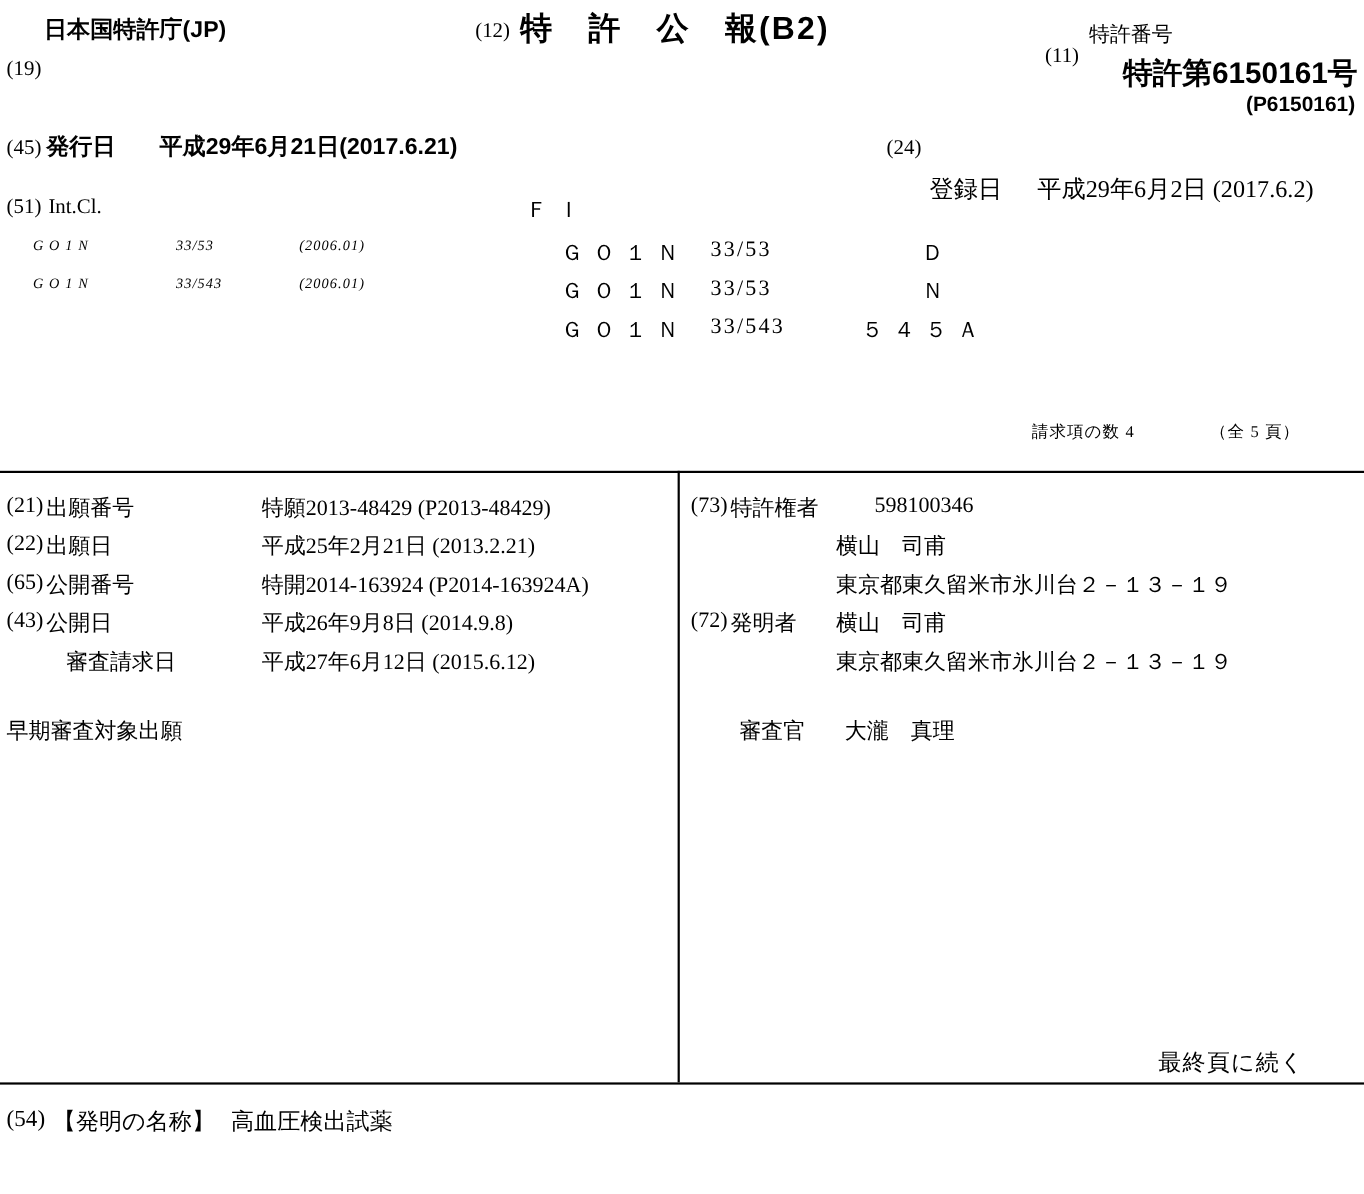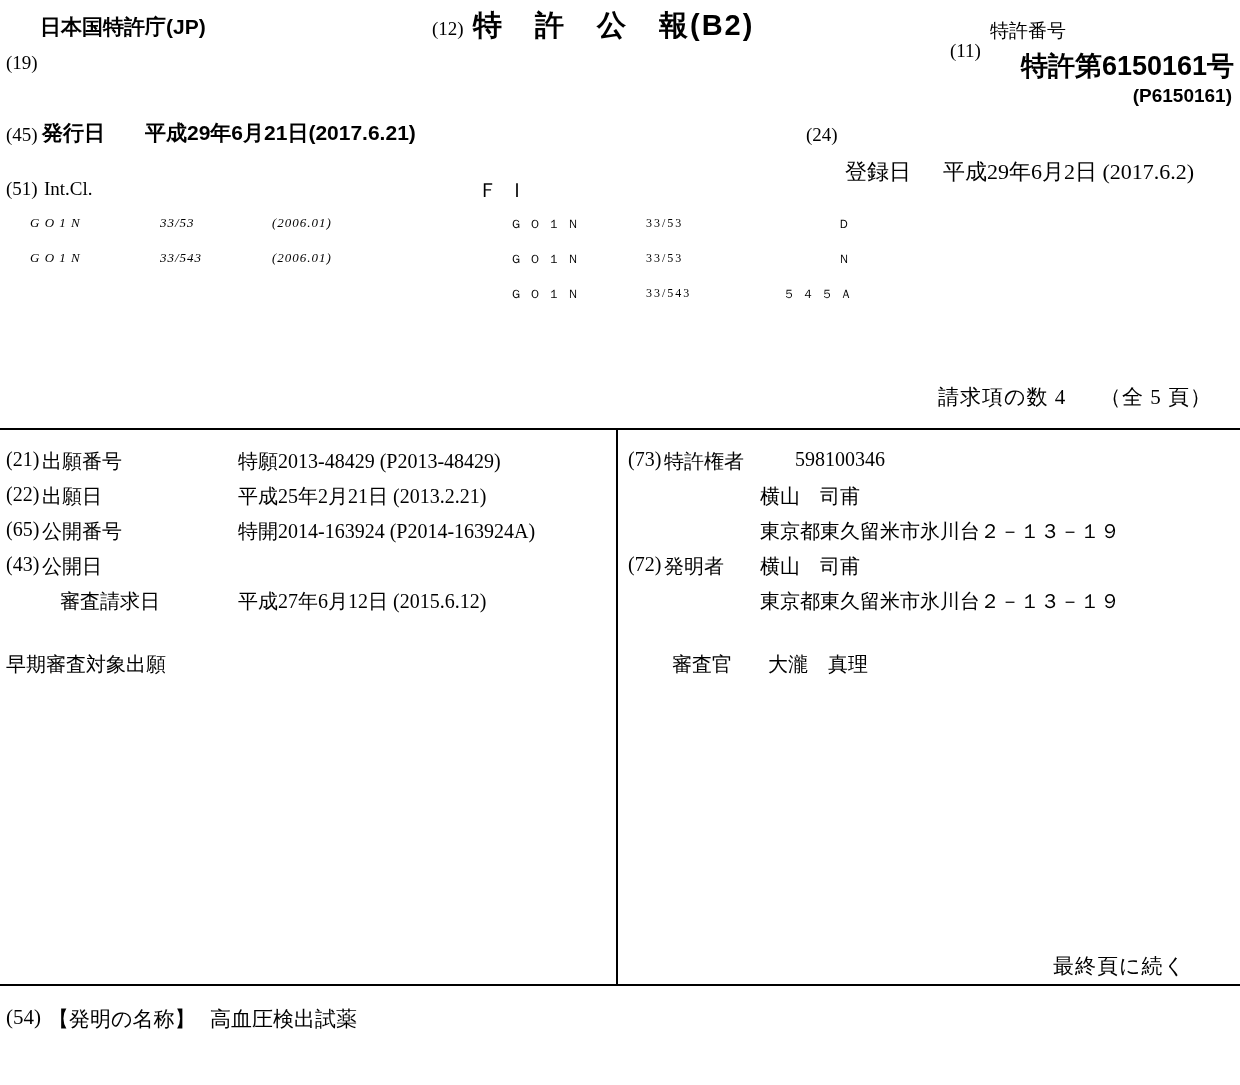--- a/index.html
+++ b/index.html
@@ -55,23 +55,23 @@
   
   .ipc-label { font-size: 19px; }
   .ipc-code {
     font-family: "Liberation Serif", "DejaVu Serif", serif;
     font-style: italic;
     font-weight: normal;
     font-size: 13px;
     letter-spacing: 1px;
   }
   .fi-head { font-size: 20px; letter-spacing: 2px; }
-  .fi-code { font-size: 12px; letter-spacing: 2px; }
+  .fi-code { font-size: 20px; letter-spacing: 2px; }
 
-  .claims { font-size: 21px; letter-spacing: 1px; }
+  .claims { font-size: 15px; letter-spacing: 1px; }
 
   
   .hr {
     position: absolute;
     left: 0;
     width: 1240px;
     border-top: 2px solid #000;
     height: 0;
   }
   .vr {
@@ -148,20 +148,21 @@
   <span class="abs bib-l" style="left:6px; top:483px;">(22)</span>
   <span class="abs bib-l" style="left:42px; top:483px;">出願日</span>
   <span class="abs bib-l" style="left:238px; top:483px;">平成25年2月21日 (2013.2.21)</span>
 
   <span class="abs bib-l" style="left:6px; top:518px;">(65)</span>
   <span class="abs bib-l" style="left:42px; top:518px;">公開番号</span>
   <span class="abs bib-l" style="left:238px; top:518px;">特開2014-163924 (P2014-163924A)</span>
 
   <span class="abs bib-l" style="left:6px; top:553px;">(43)</span>
   <span class="abs bib-l" style="left:42px; top:553px;">公開日</span>
+  <span class="abs bib-l" style="left:238px; top:553px;">平成26年9月8日 (2014.9.8)</span>
 
   <span class="abs bib-l" style="left:60px; top:588px;">審査請求日</span>
   <span class="abs bib-l" style="left:238px; top:588px;">平成27年6月12日 (2015.6.12)</span>
 
   <span class="abs bib-l" style="left:6px; top:651px;">早期審査対象出願</span>
 
   <span class="abs bib" style="left:628px; top:448px;">(73)</span>
   <span class="abs bib" style="left:664px; top:448px;">特許権者</span>
   <span class="abs bib" style="left:795px; top:448px;">598100346</span>
 

